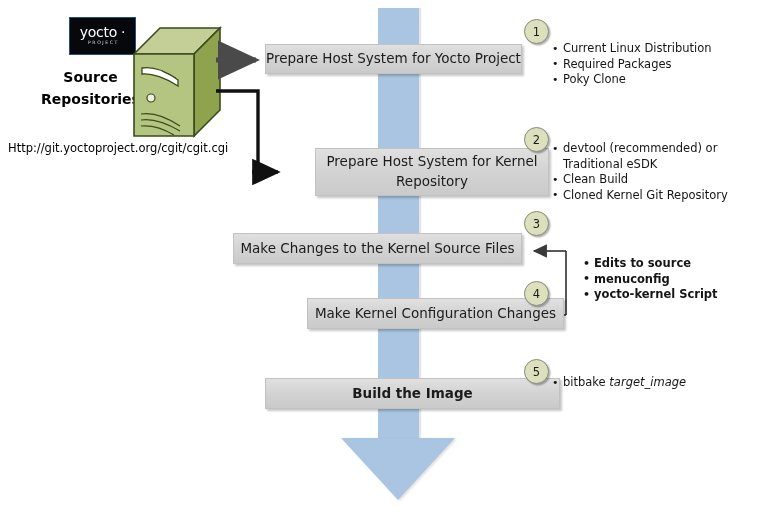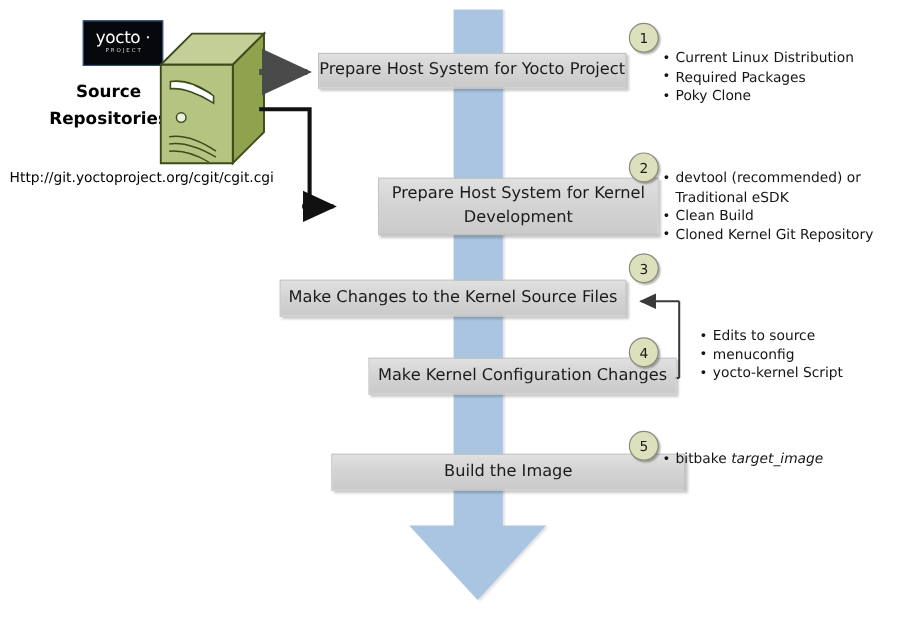--- a/index.html
+++ b/index.html
@@ -239,21 +239,21 @@
     <span>1</span>
   </div>
   <div class="bullets" style="left:552px; top:41px;">
     <div class="bli">Current Linux Distribution</div>
     <div class="bli">Required Packages</div>
     <div class="bli">Poky Clone</div>
   </div>
 
   <div class="pbox" style="left:288px; top:148px; width:234px; height:48px; flex-direction:column;margin-left:27px;">
     <span>Prepare Host System for Kernel</span>
-    <span>Development</span>
+    <span>Repository</span>
   </div>
   <div class="badge" style="left:524px; top:127px;">
     <span>2</span>
   </div>
   <div class="bullets" style="left:552px; top:141px;">
     <div class="bli">devtool (recommended) or</div>
     <div class="bli cont">Traditional eSDK</div>
     <div class="bli">Clean Build</div>
     <div class="bli">Cloned Kernel Git Repository</div>
   </div>
@@ -265,27 +265,27 @@
     <span>3</span>
   </div>
 
   <div class="pbox" style="left:265px; top:298px; width:257px; height:31px;margin-left:42px;">
     <span>Make Kernel Configuration Changes</span>
   </div>
   <div class="badge" style="left:524px; top:281px;">
     <span>4</span>
   </div>
 
-  <div class="bullets" style="left:583px; top:272px;">
+  <div class="bullets" style="left:583px; top:256px;font-weight:bold;">
     <div class="bli">Edits to source</div>
     <div class="bli">menuconfig</div>
     <div class="bli">yocto-kernel Script</div>
   </div>
 
-  <div class="pbox" style="left:276px; top:378px; width:295px; height:31px;">
+  <div class="pbox" style="left:265px; top:378px; width:295px; height:31px;font-weight:bold;">
     <span>Build the Image</span>
   </div>
   <div class="badge" style="left:524px; top:359px;">
     <span>5</span>
   </div>
   <div class="bullets" style="left:552px; top:375px;">
     <div class="bli"><span>bitbake </span><span class="italic">target_image</span></div>
   </div>
 
 </div>

